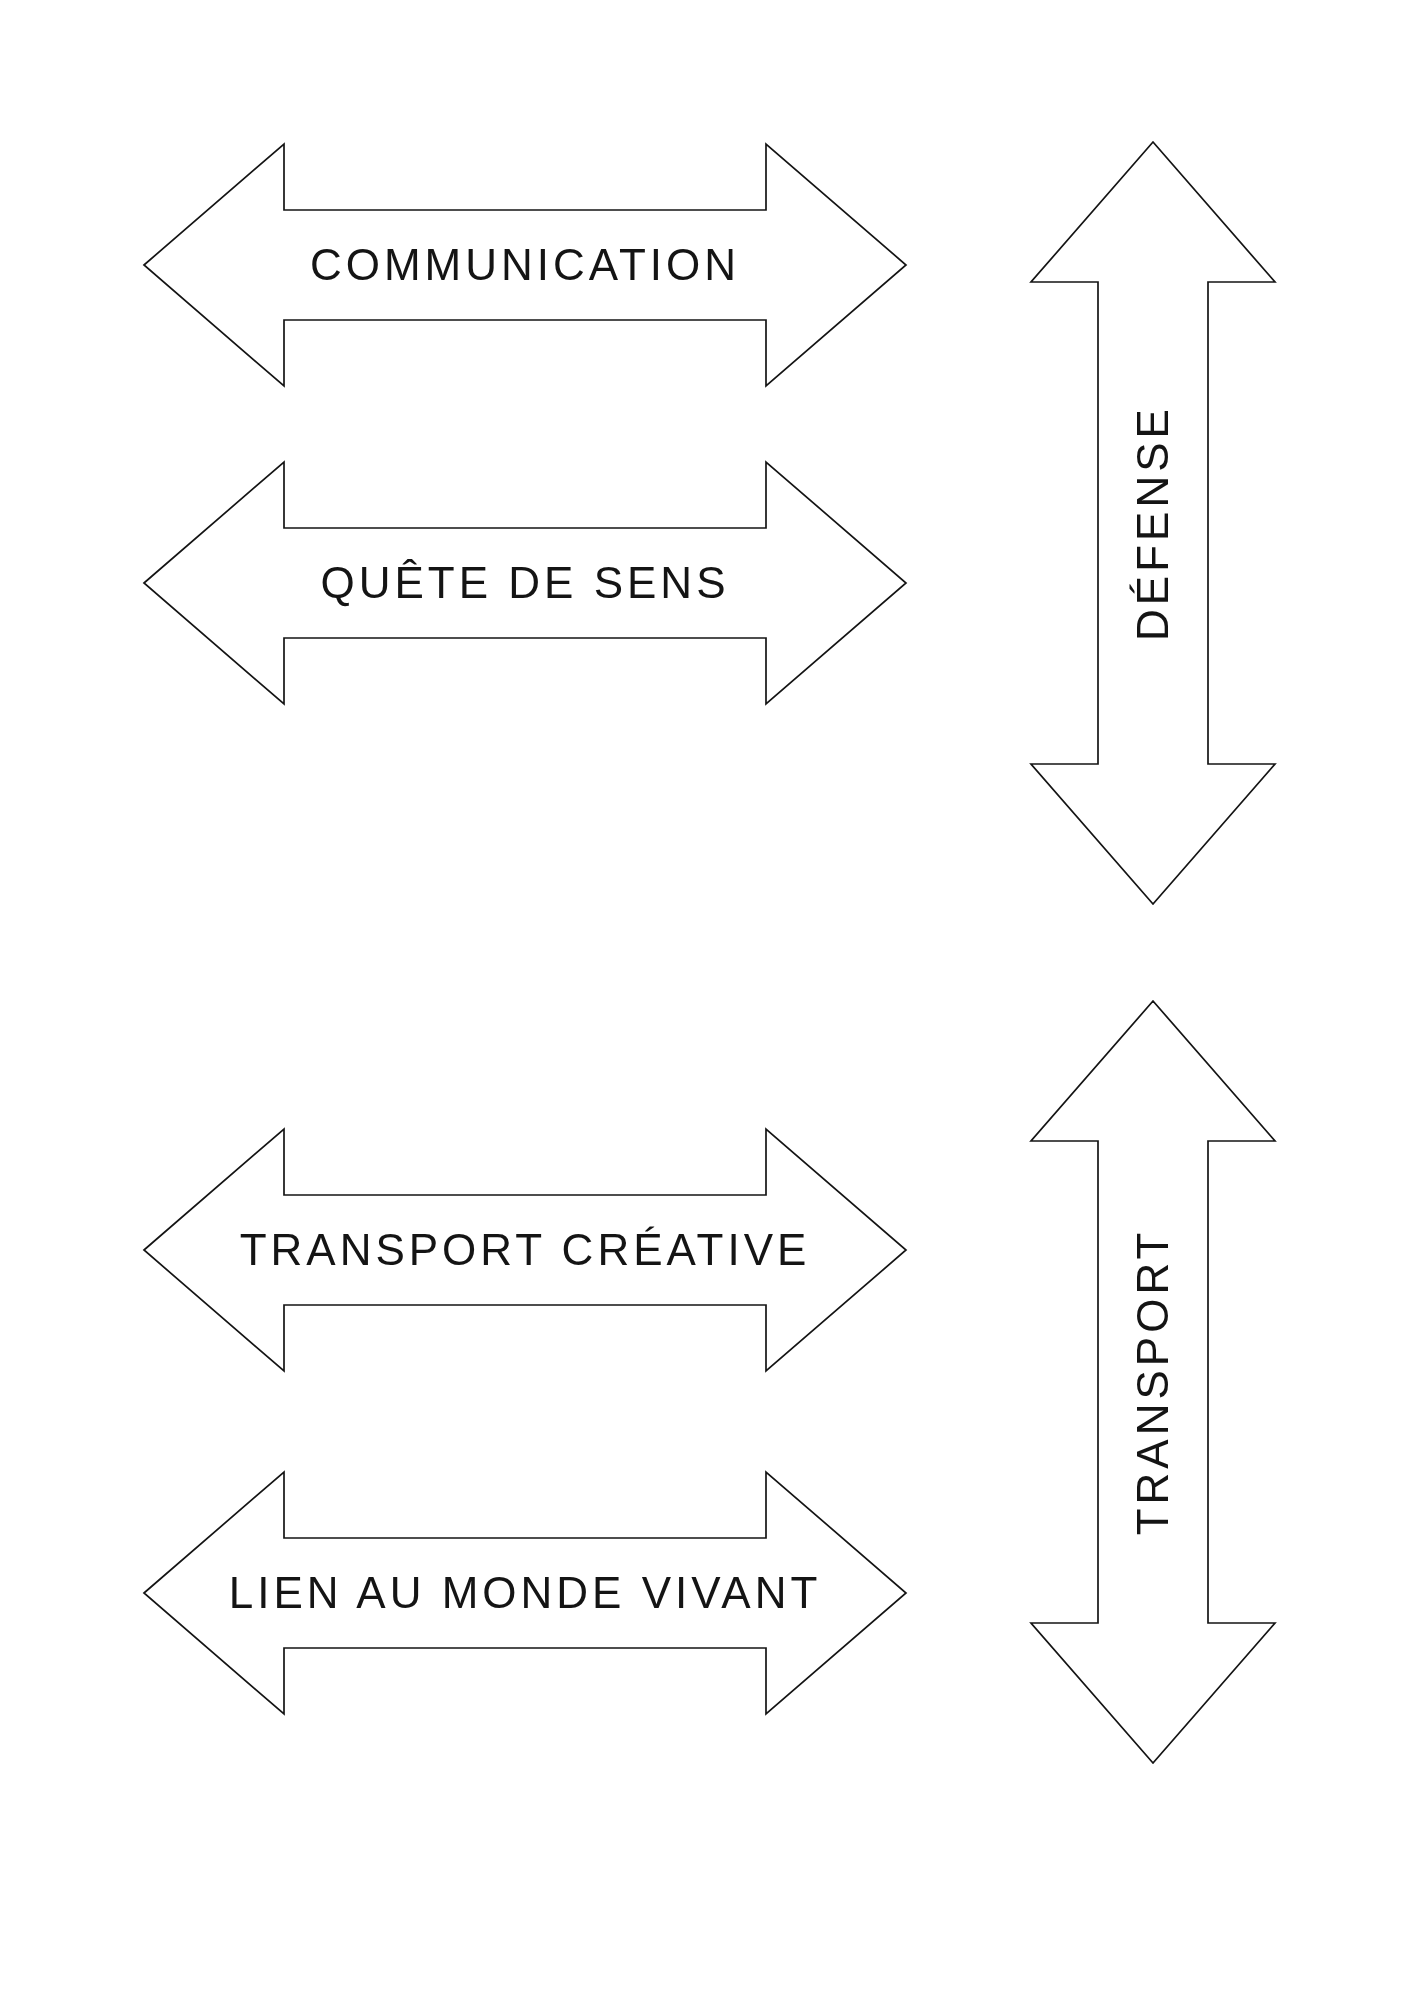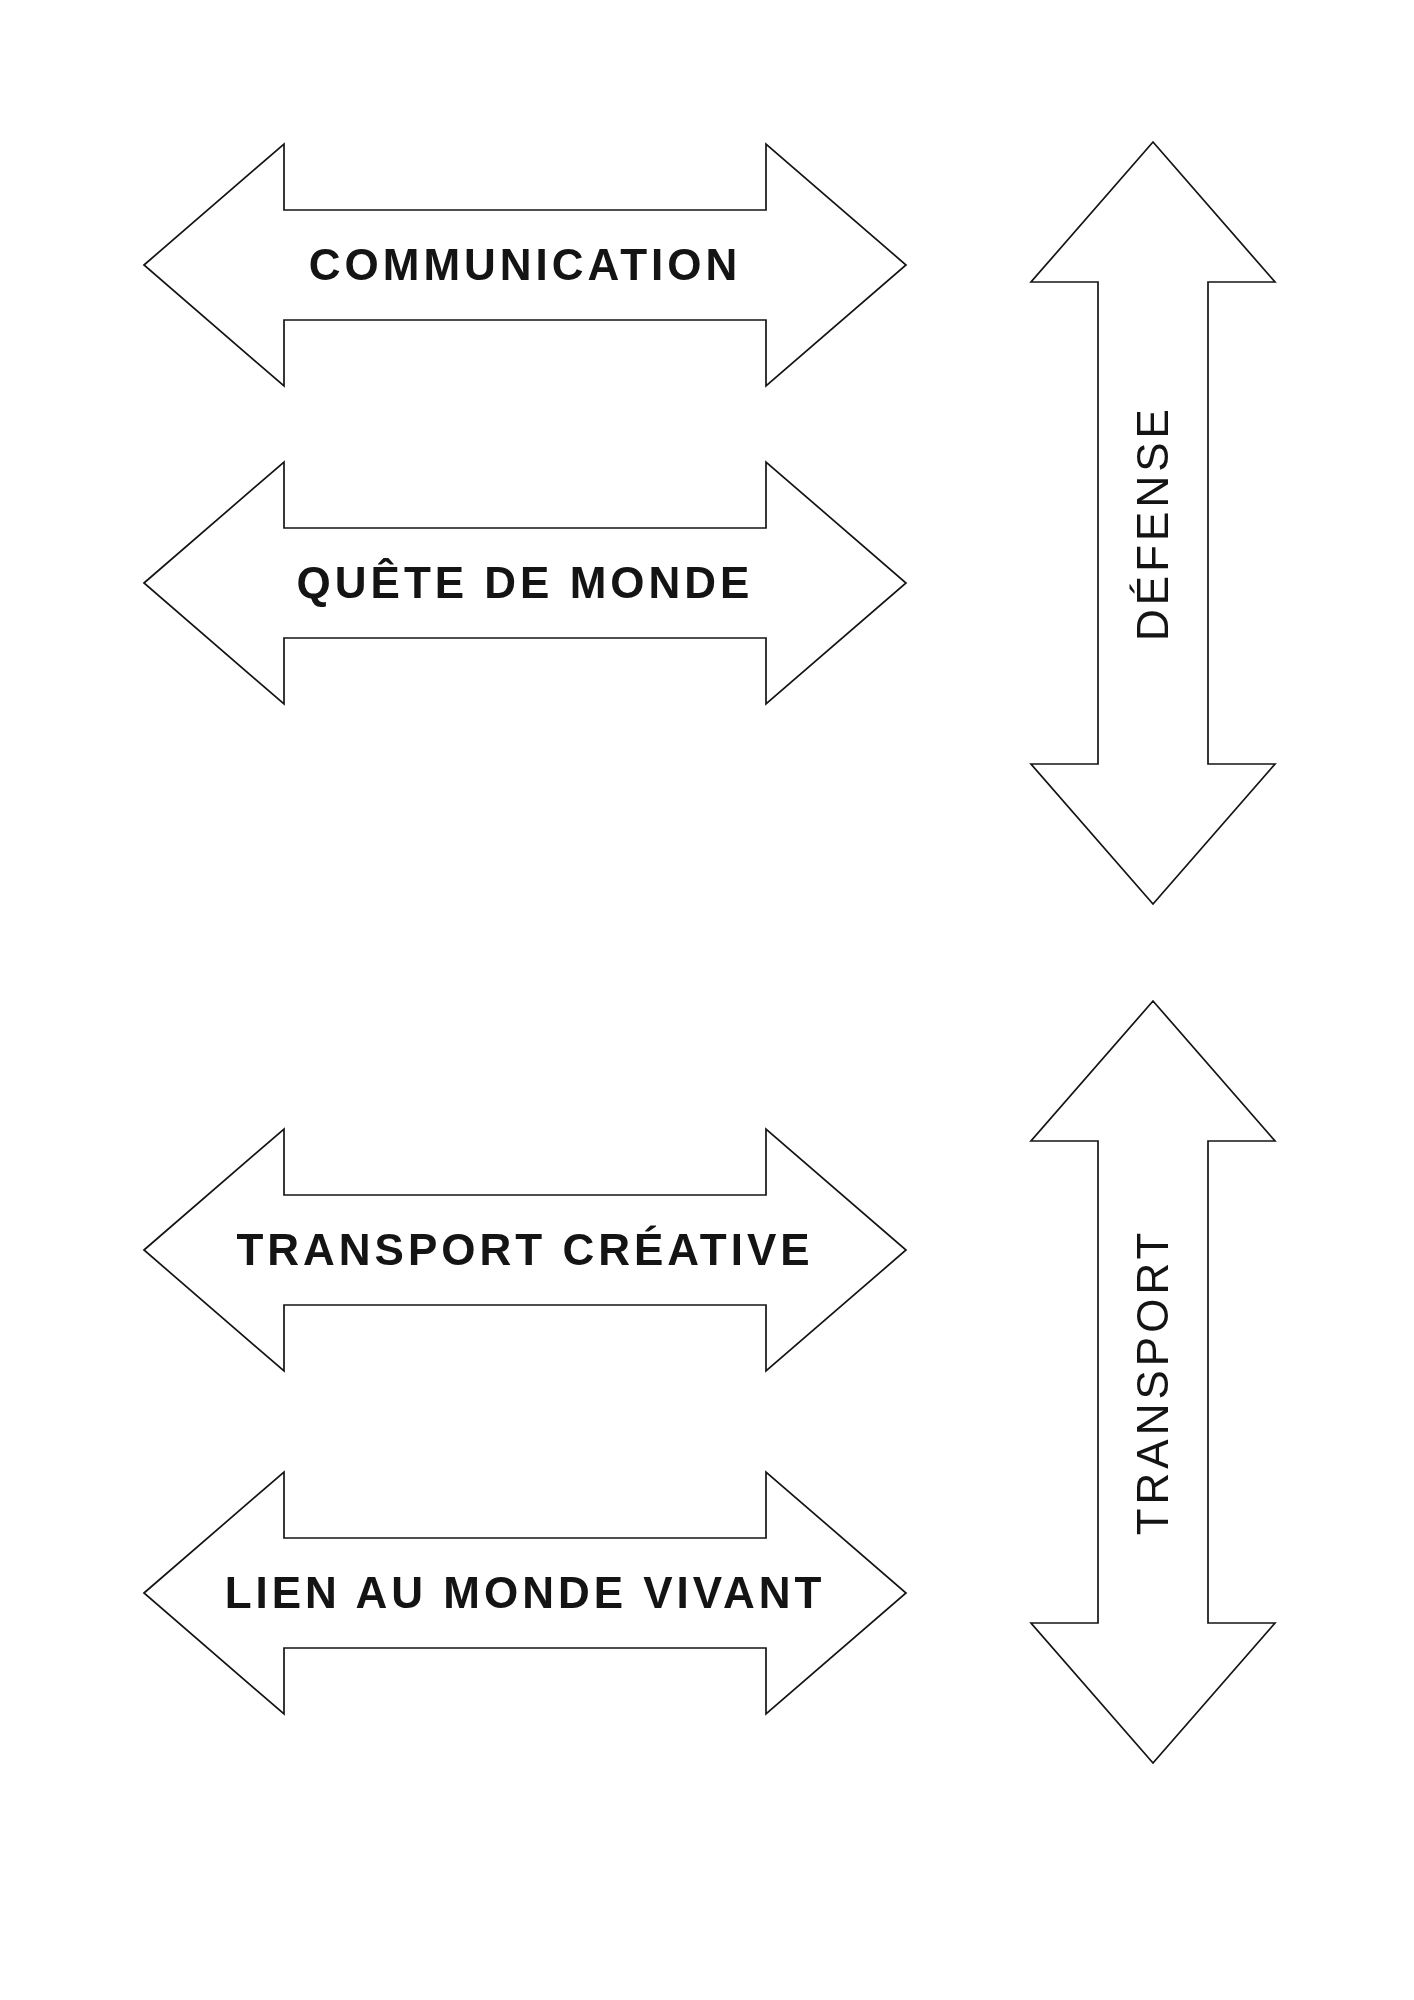--- a/index.html
+++ b/index.html
@@ -37,21 +37,21 @@
     left: 142px;
     top: 0;
     width: 482px;
     height: 100%;
     display: flex;
     align-items: center;
     justify-content: center;
     white-space: nowrap;
     overflow: visible;
     font-size: 44px;
-    font-weight: 700;
+    font-weight: 400;
     letter-spacing: 4px;
     color: #141414;
   }
   .arrow-v {
     position: absolute;
     left: 1029px;
     width: 248px;
     height: 766px;
   }
   .v1 { top: 140px; }
@@ -84,21 +84,21 @@
     <svg class="shape" width="766" height="246" viewBox="0 0 766 246">
       <polygon points="2,123 142,2 142,68 624,68 624,2 764,123 624,244 624,178 142,178 142,244"></polygon>
     </svg>
     <div class="label-h">COMMUNICATION</div>
   </div>
 
   <div class="arrow-h h2">
     <svg class="shape" width="766" height="246" viewBox="0 0 766 246">
       <polygon points="2,123 142,2 142,68 624,68 624,2 764,123 624,244 624,178 142,178 142,244"></polygon>
     </svg>
-    <div class="label-h">QUÊTE DE MONDE</div>
+    <div class="label-h">QUÊTE DE SENS</div>
   </div>
 
 
   <div class="arrow-h h4">
     <svg class="shape" width="766" height="246" viewBox="0 0 766 246">
       <polygon points="2,123 142,2 142,68 624,68 624,2 764,123 624,244 624,178 142,178 142,244"></polygon>
     </svg>
     <div class="label-h">TRANSPORT CRÉATIVE</div>
   </div>
 

